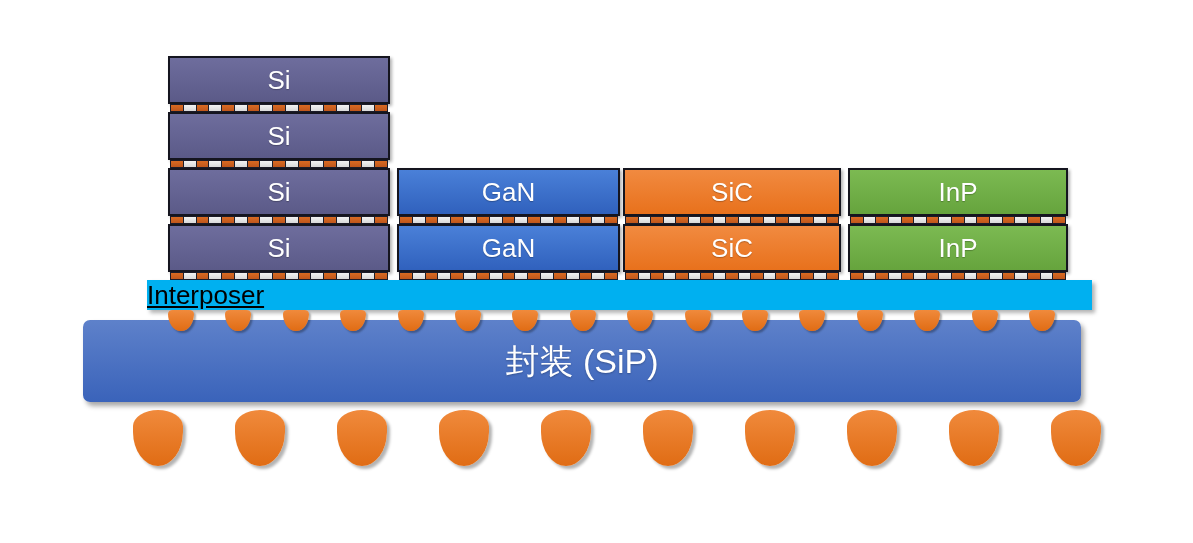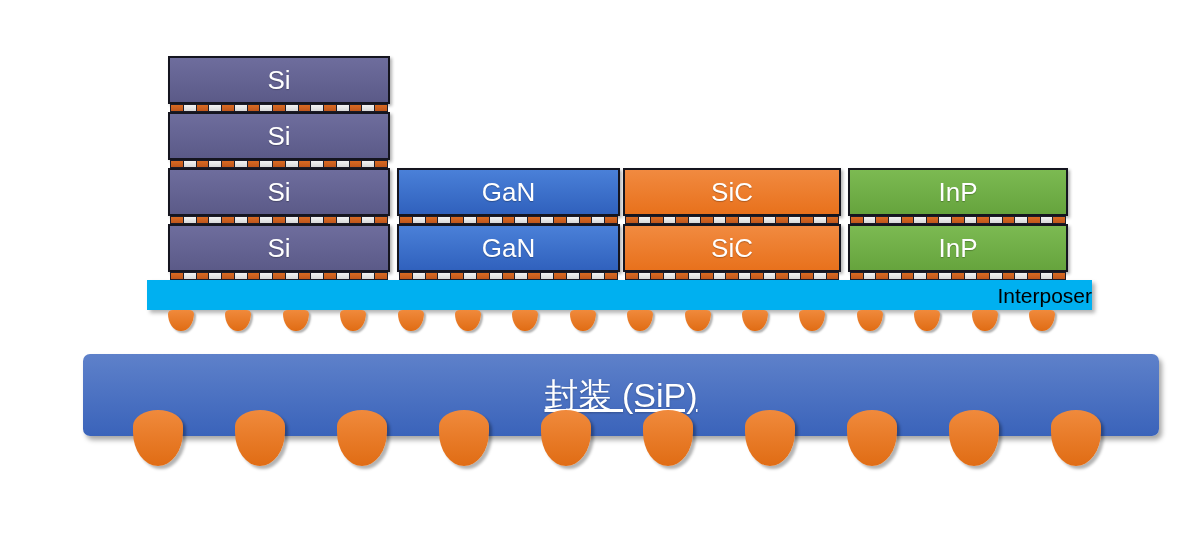--- a/index.html
+++ b/index.html
@@ -43,25 +43,26 @@
     box-shadow: 2px 2px 2px rgba(0,0,0,0.30);
   }
   .bga-ball {
     position: absolute;
     box-shadow: 3px 3px 3px rgba(0,0,0,0.30);
   }
   #interposer {
     position: absolute;
     display: flex;
     align-items: center;
-    justify-content: flex-end;
+    justify-content: flex-start;
     color: #000000;
-    font-size: 21px;
+    font-size: 26px;
     line-height: 1;
     box-shadow: 3px 3px 4px rgba(0,0,0,0.30);
+    text-decoration: underline;
   }
   #package {
     position: absolute;
     display: flex;
     align-items: center;
     justify-content: center;
     color: #ffffff;
     font-size: 34px;
     line-height: 1;
     border-radius: 7px;
@@ -69,21 +70,21 @@
     text-shadow: 0 1px 2px rgba(0,0,0,0.25);
   }
 </style>
 </head>
 <body>
 
 <div id="canvas" style="width: 1193px; height: 543px;">
   <div id="interposer" style="left: 147px; top: 280px; width: 945px; height: 30px; background: rgb(0, 176, 240); color: rgb(0, 0, 0);">
     <span>Interposer</span>
   </div>
-  <div id="package" style="left: 83px; top: 354px; width: 1076px; height: 82px; background: linear-gradient(rgb(94, 129, 202), rgb(58, 99, 186)); color: rgb(255, 255, 255); text-decoration: underline;">
+  <div id="package" style="left: 83px; top: 320px; width: 998px; height: 82px; background: linear-gradient(rgb(94, 129, 202), rgb(58, 99, 186)); color: rgb(255, 255, 255);">
     <span>封装 (SiP)</span>
   </div>
 <div class="bga-ball" style="left: 133px; top: 410px; width: 50px; height: 56px; background: linear-gradient(rgb(240, 138, 60), rgb(224, 108, 20)); border-radius: 25px / 16px 16px 34px 34px;"></div>
     <div class="bga-ball" style="left: 235px; top: 410px; width: 50px; height: 56px; background: linear-gradient(rgb(240, 138, 60), rgb(224, 108, 20)); border-radius: 25px / 16px 16px 34px 34px;"></div>
     <div class="bga-ball" style="left: 337px; top: 410px; width: 50px; height: 56px; background: linear-gradient(rgb(240, 138, 60), rgb(224, 108, 20)); border-radius: 25px / 16px 16px 34px 34px;"></div>
     <div class="bga-ball" style="left: 439px; top: 410px; width: 50px; height: 56px; background: linear-gradient(rgb(240, 138, 60), rgb(224, 108, 20)); border-radius: 25px / 16px 16px 34px 34px;"></div>
     <div class="bga-ball" style="left: 541px; top: 410px; width: 50px; height: 56px; background: linear-gradient(rgb(240, 138, 60), rgb(224, 108, 20)); border-radius: 25px / 16px 16px 34px 34px;"></div>
     <div class="bga-ball" style="left: 643px; top: 410px; width: 50px; height: 56px; background: linear-gradient(rgb(240, 138, 60), rgb(224, 108, 20)); border-radius: 25px / 16px 16px 34px 34px;"></div>
     <div class="bga-ball" style="left: 745px; top: 410px; width: 50px; height: 56px; background: linear-gradient(rgb(240, 138, 60), rgb(224, 108, 20)); border-radius: 25px / 16px 16px 34px 34px;"></div>
     <div class="bga-ball" style="left: 847px; top: 410px; width: 50px; height: 56px; background: linear-gradient(rgb(240, 138, 60), rgb(224, 108, 20)); border-radius: 25px / 16px 16px 34px 34px;"></div>

